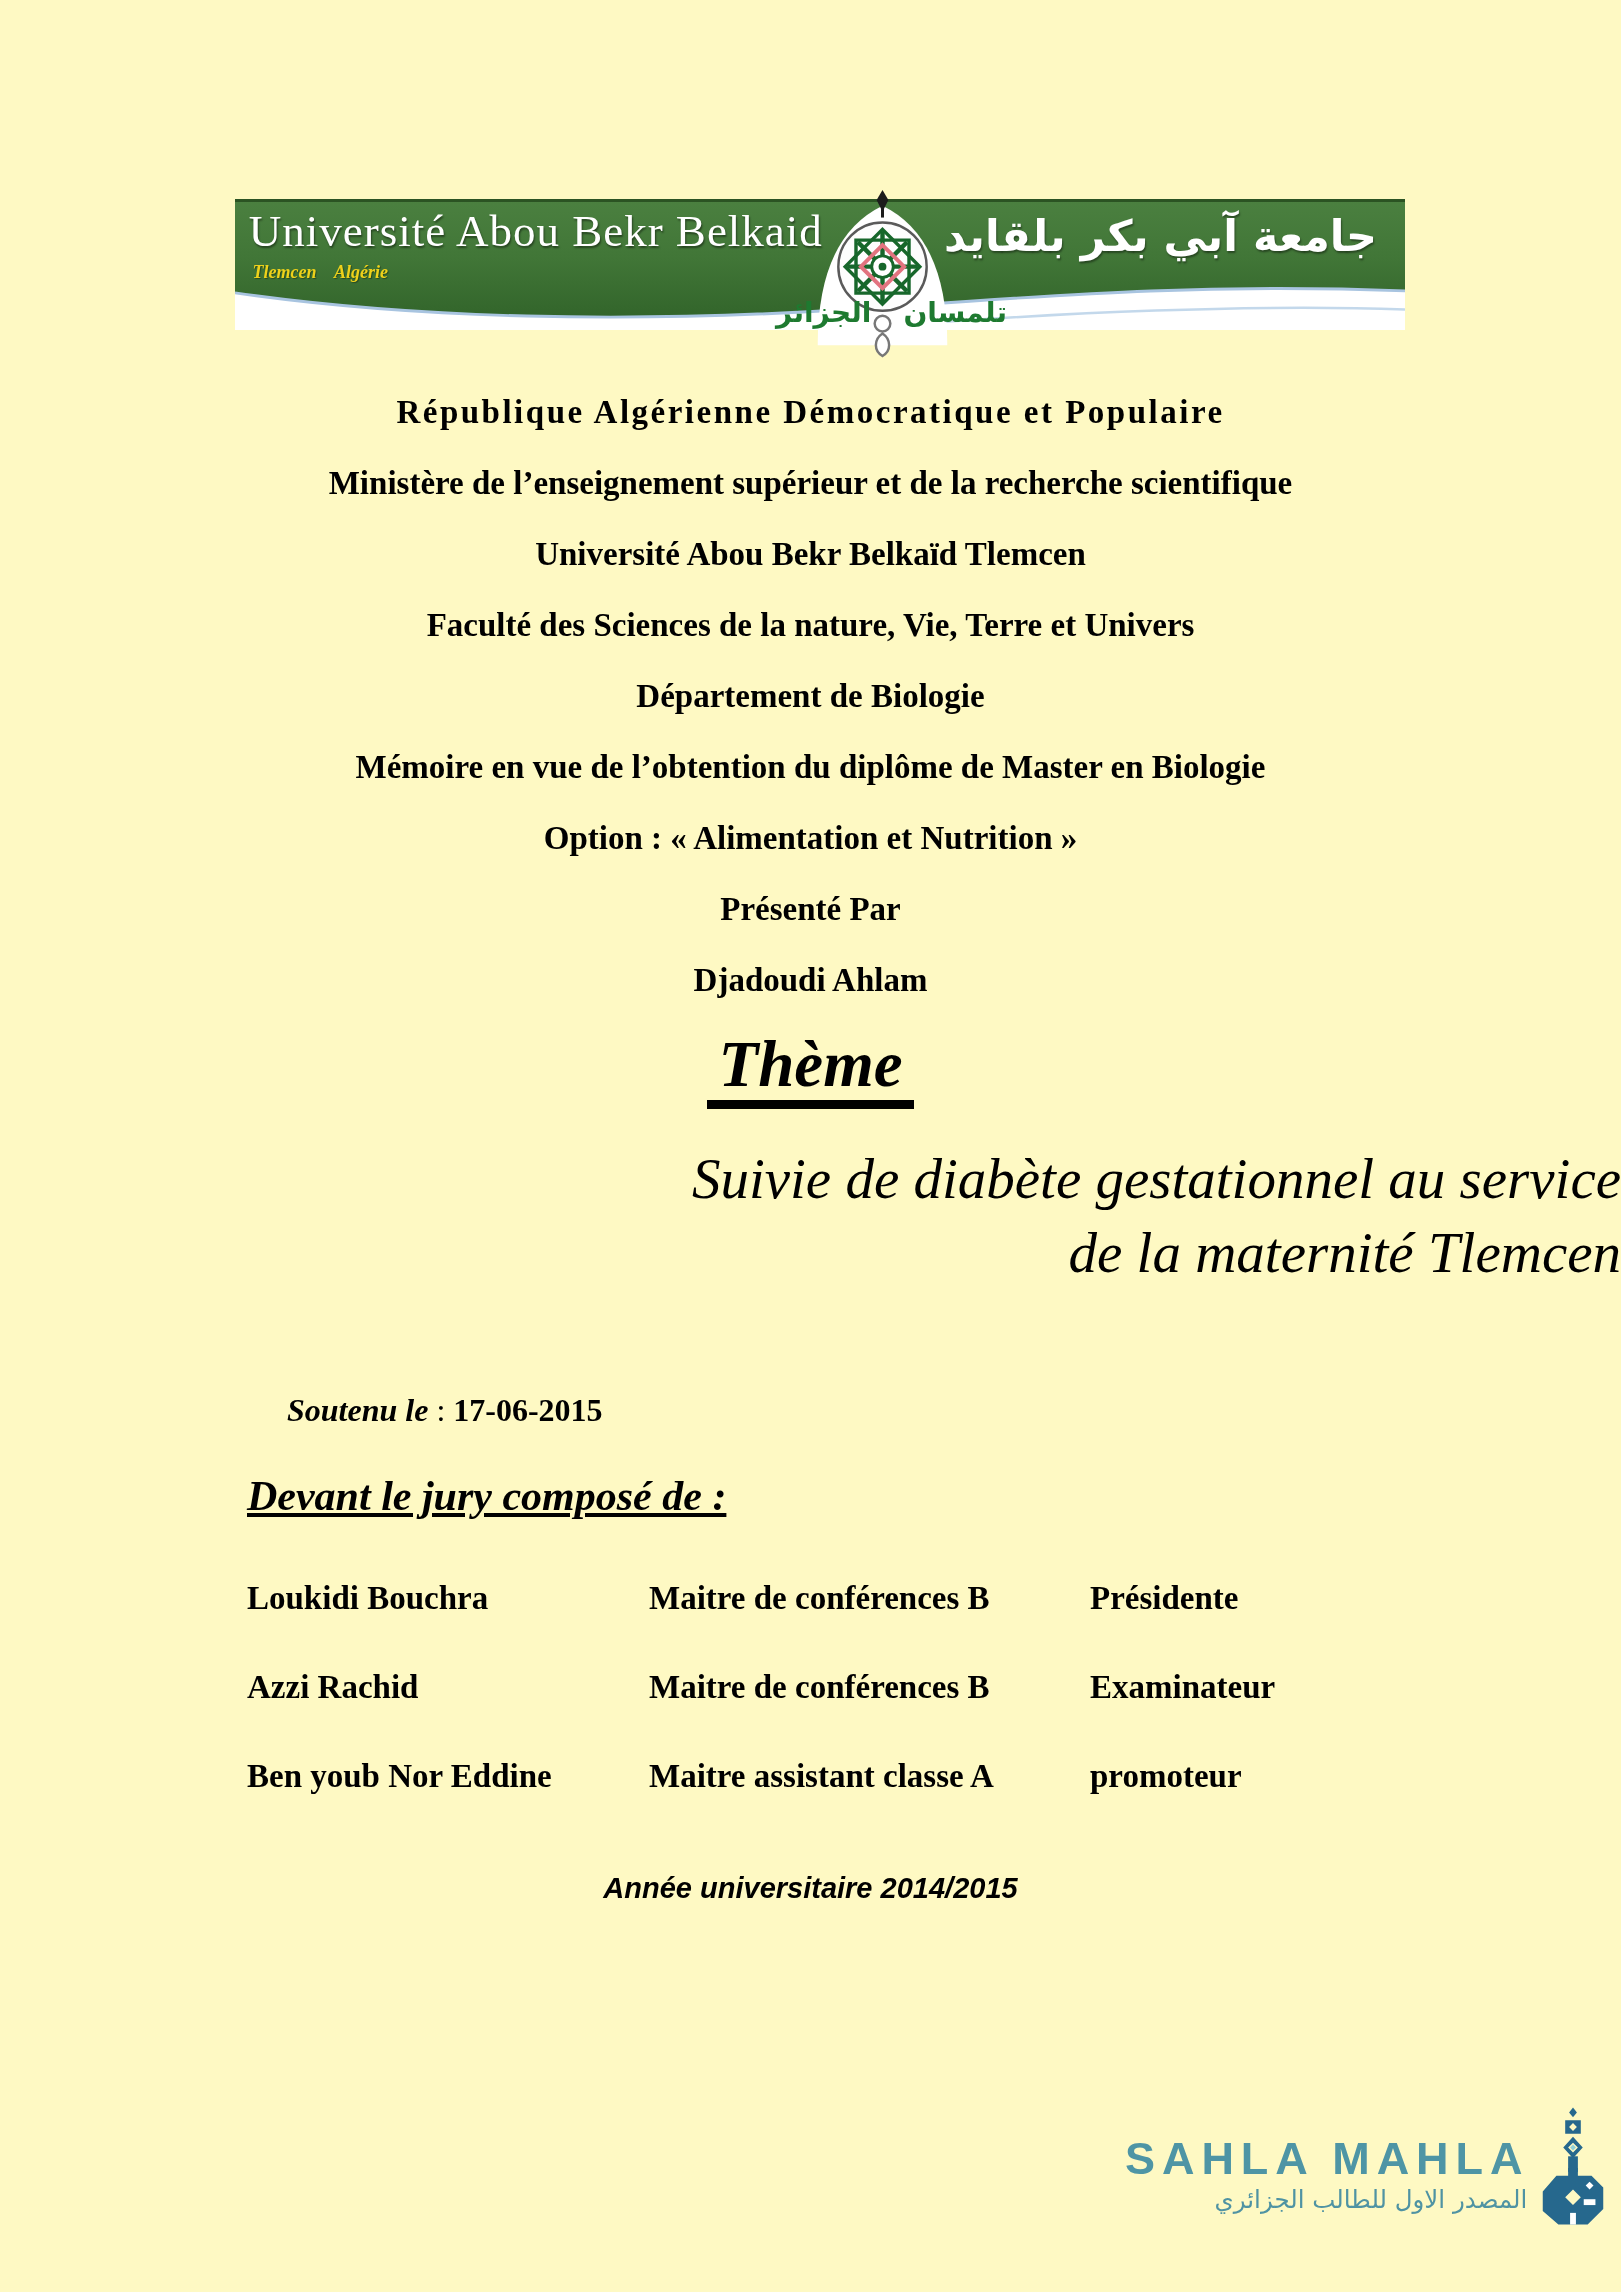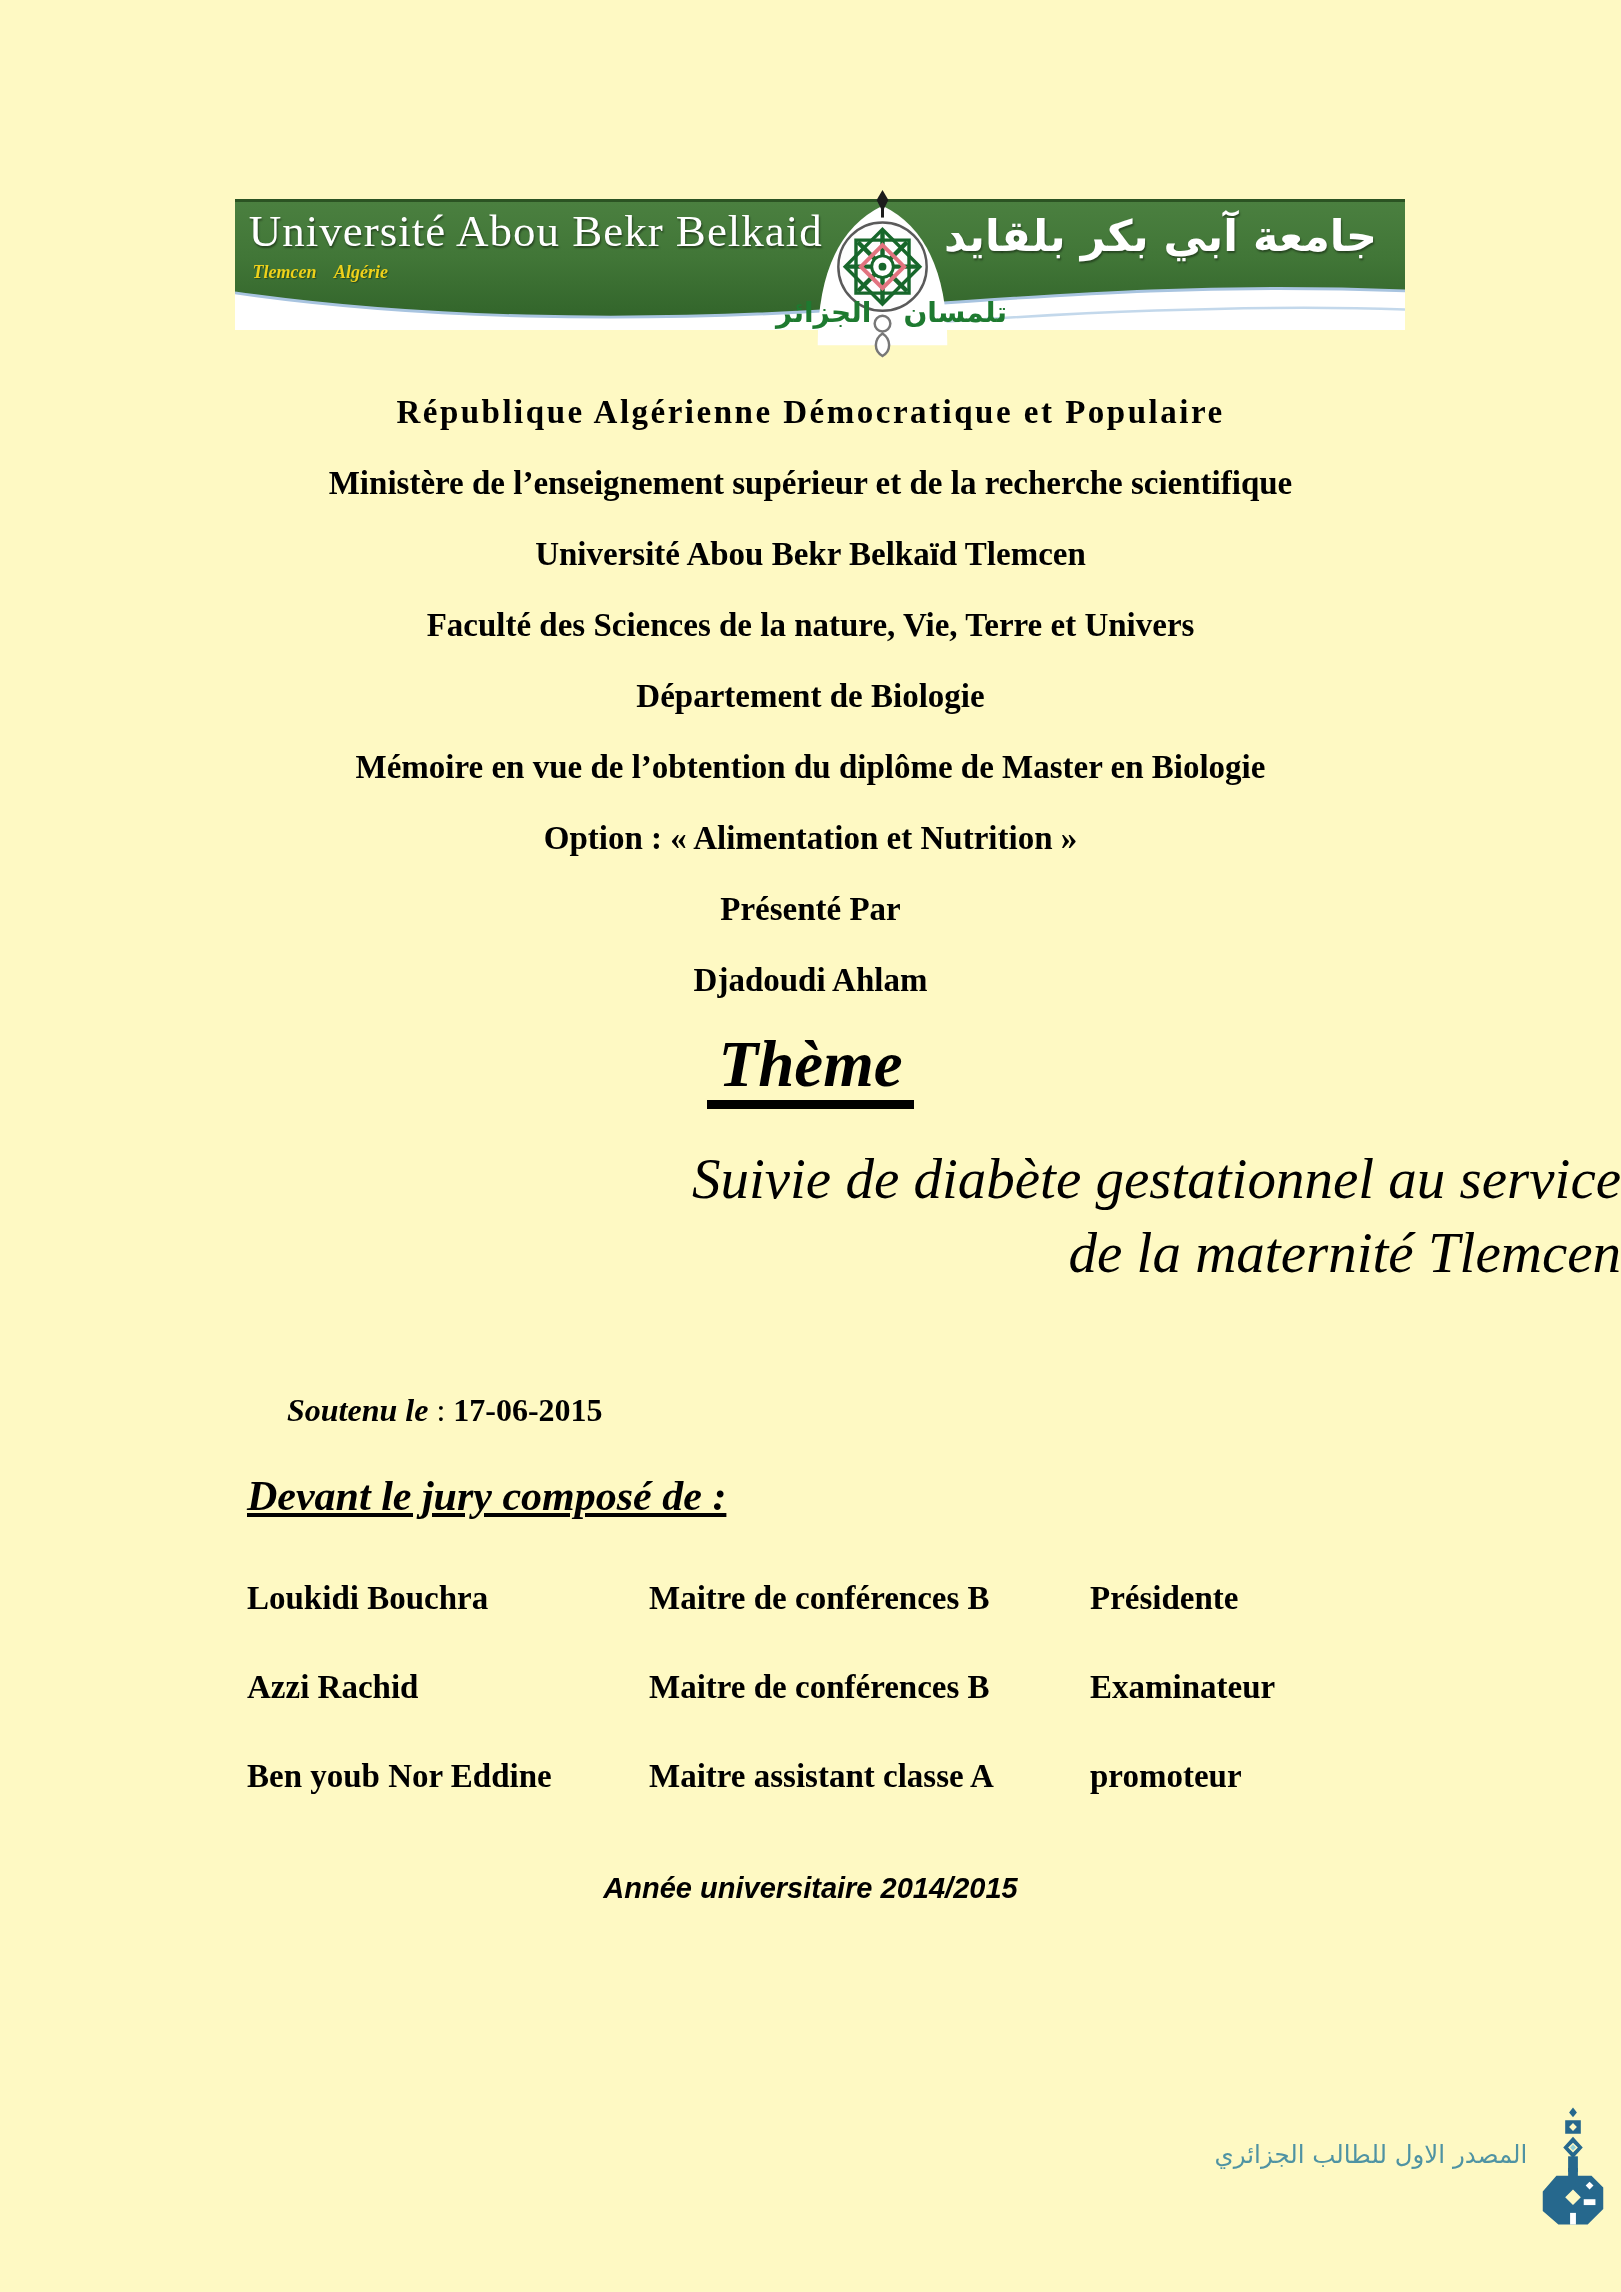--- a/index.html
+++ b/index.html
@@ -177,20 +177,21 @@
     <div class="jury-cell">Examinateur</div>
     <div class="jury-cell">Ben youb Nor Eddine</div>
     <div class="jury-cell">Maitre assistant classe A</div>
     <div class="jury-cell">promoteur</div>
   </div>
 
   <div class="academic-year">Année universitaire 2014/2015</div>
 
   <div class="footer-brand">
     <div class="fb-text">
+      <div class="fb-name">SAHLA MAHLA</div>
       <div class="fb-tagline">المصدر الاول للطالب الجزائري</div>
     </div>
     <svg class="fb-icon" viewBox="0 0 82 124">
       <g fill="#26688d">
         <polygon points="41,0 45,5 41,10 37,5"></polygon>
         <path d="M33,13 h16 v14 h-16 Z M41,16 l4,4 -4,4 -4,-4 Z" fill-rule="evenodd"></path>
         <path d="M41,30 L51,41 L41,52 L31,41 Z M41,36 L46,41 L41,46 L36,41 Z" fill-rule="evenodd"></path>
         <rect x="36" y="50" width="10" height="16"></rect>
         <path d="M36,62 L46,62 L46,70 L60,70 L72,82 L72,104 L56,120 L26,120 L10,106 L10,86 L24,70 L36,70 Z
                  M41,84 L49,92 L41,100 L33,92 Z" fill-rule="evenodd"></path>

